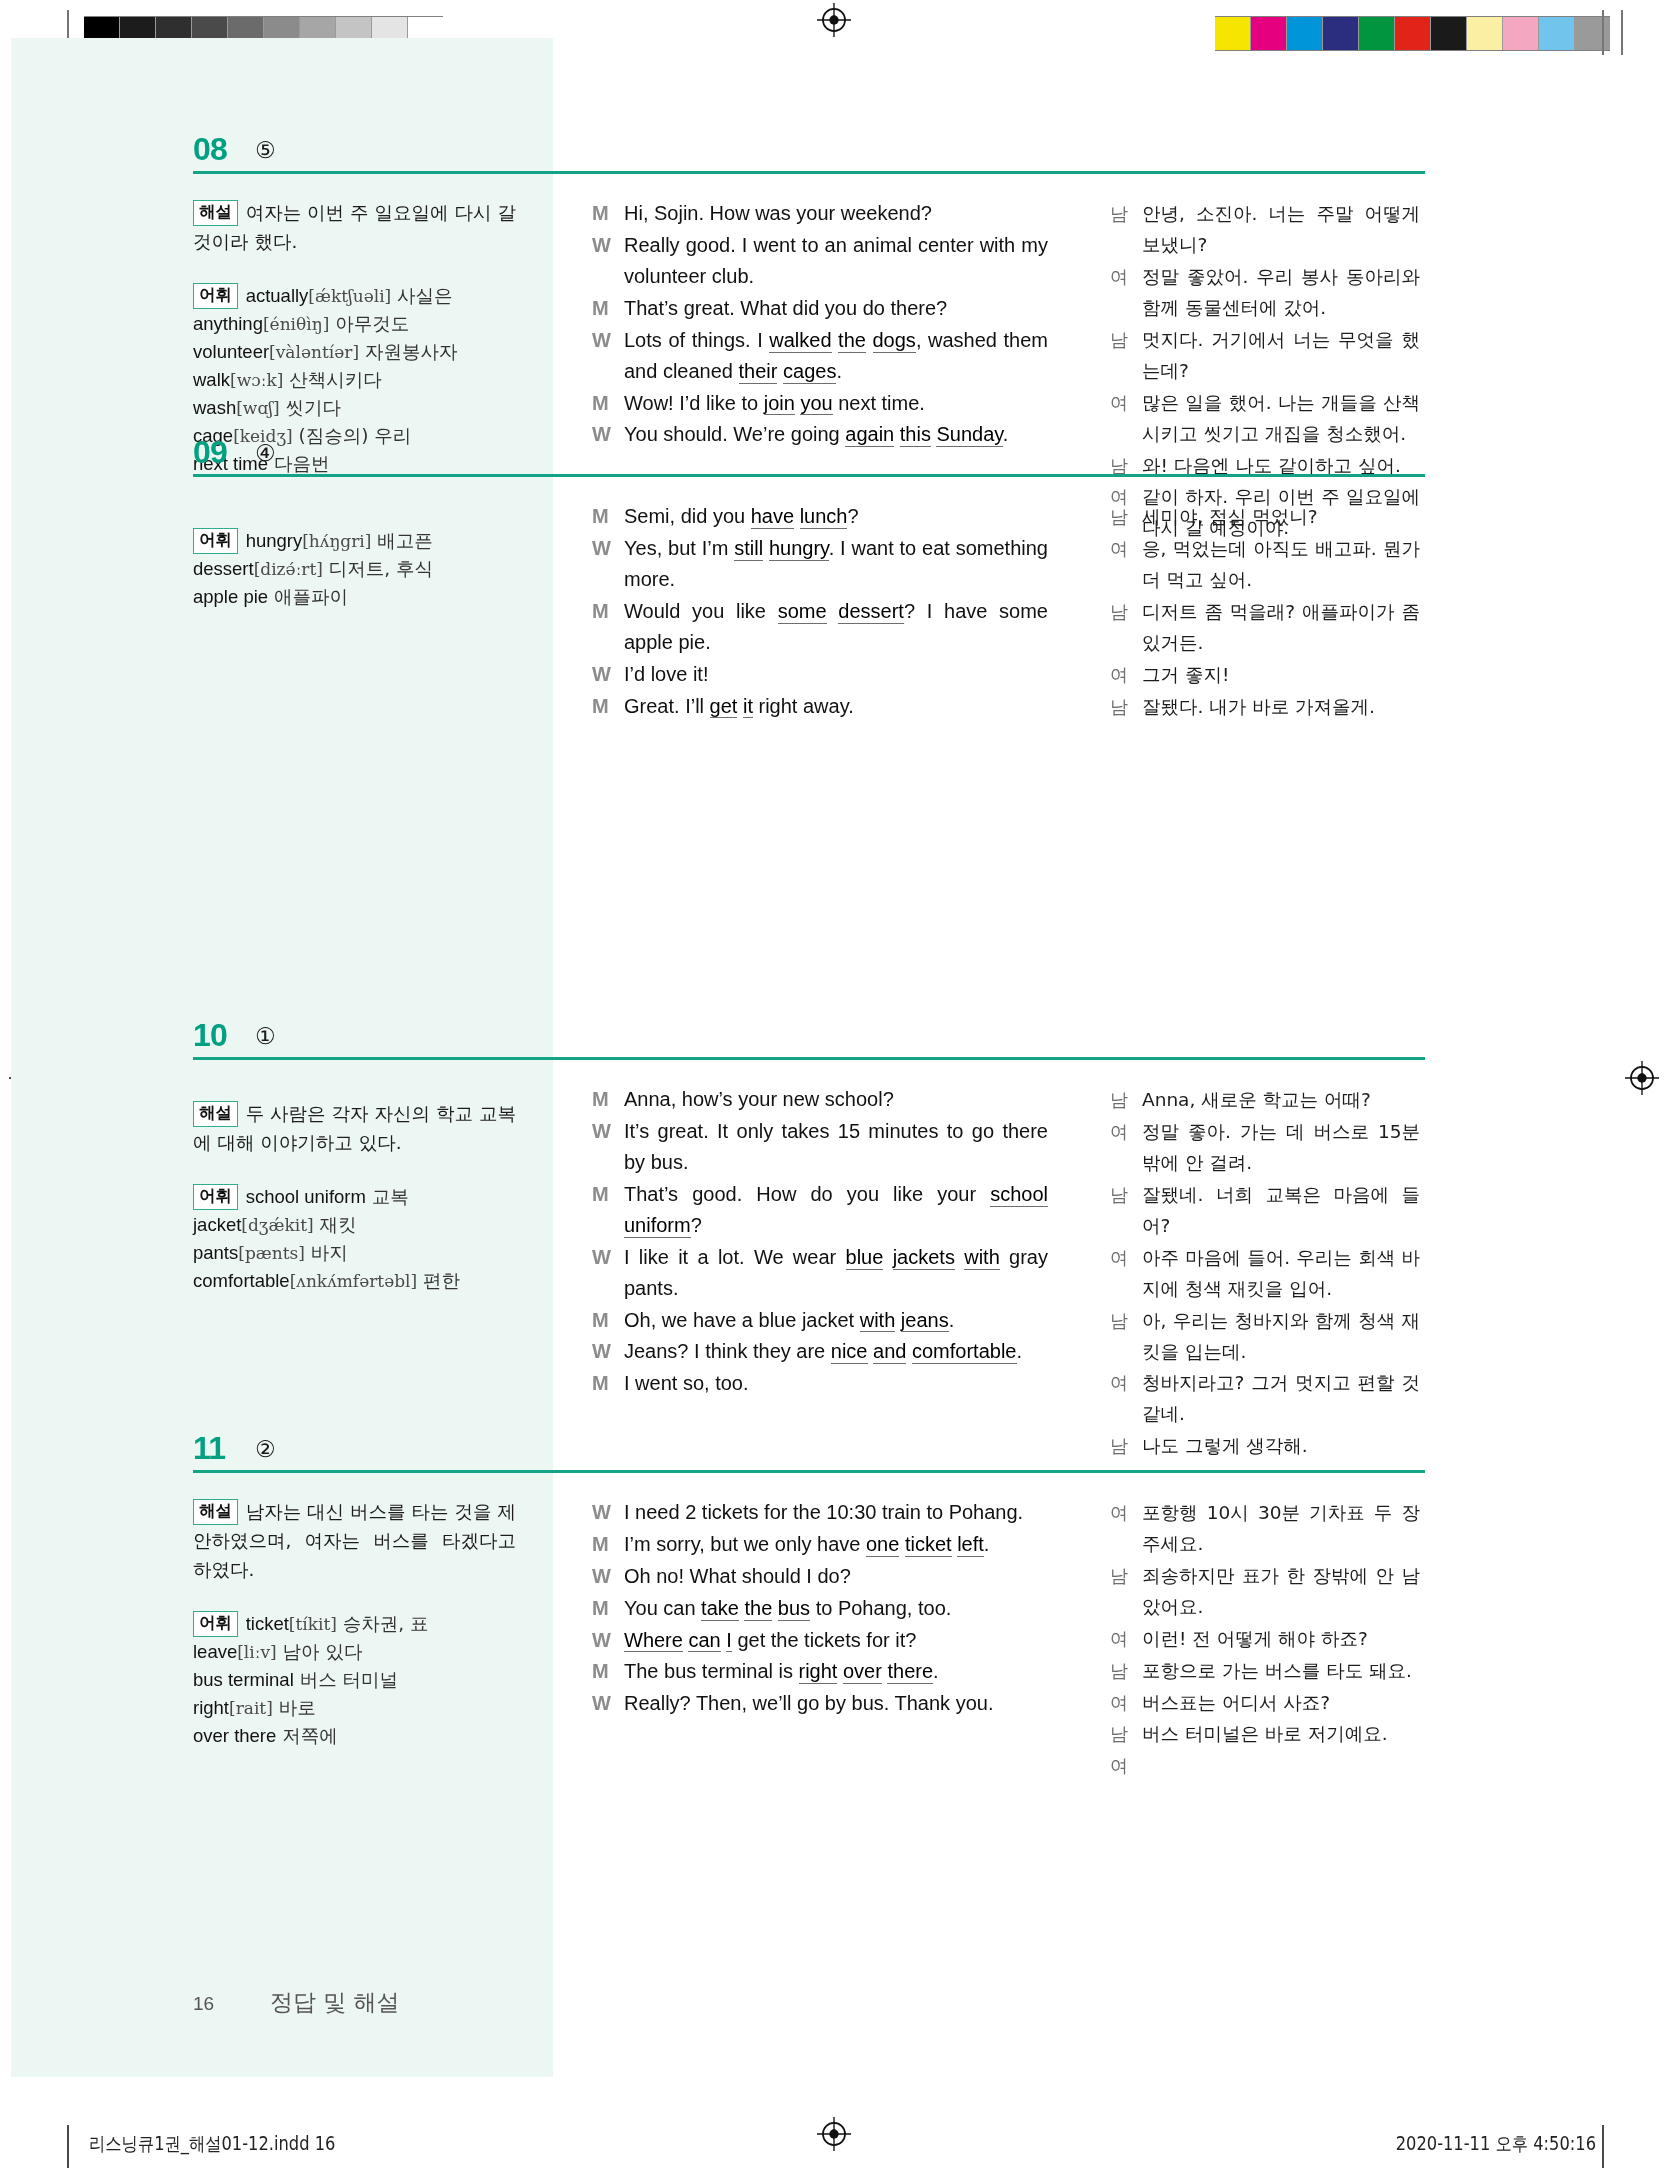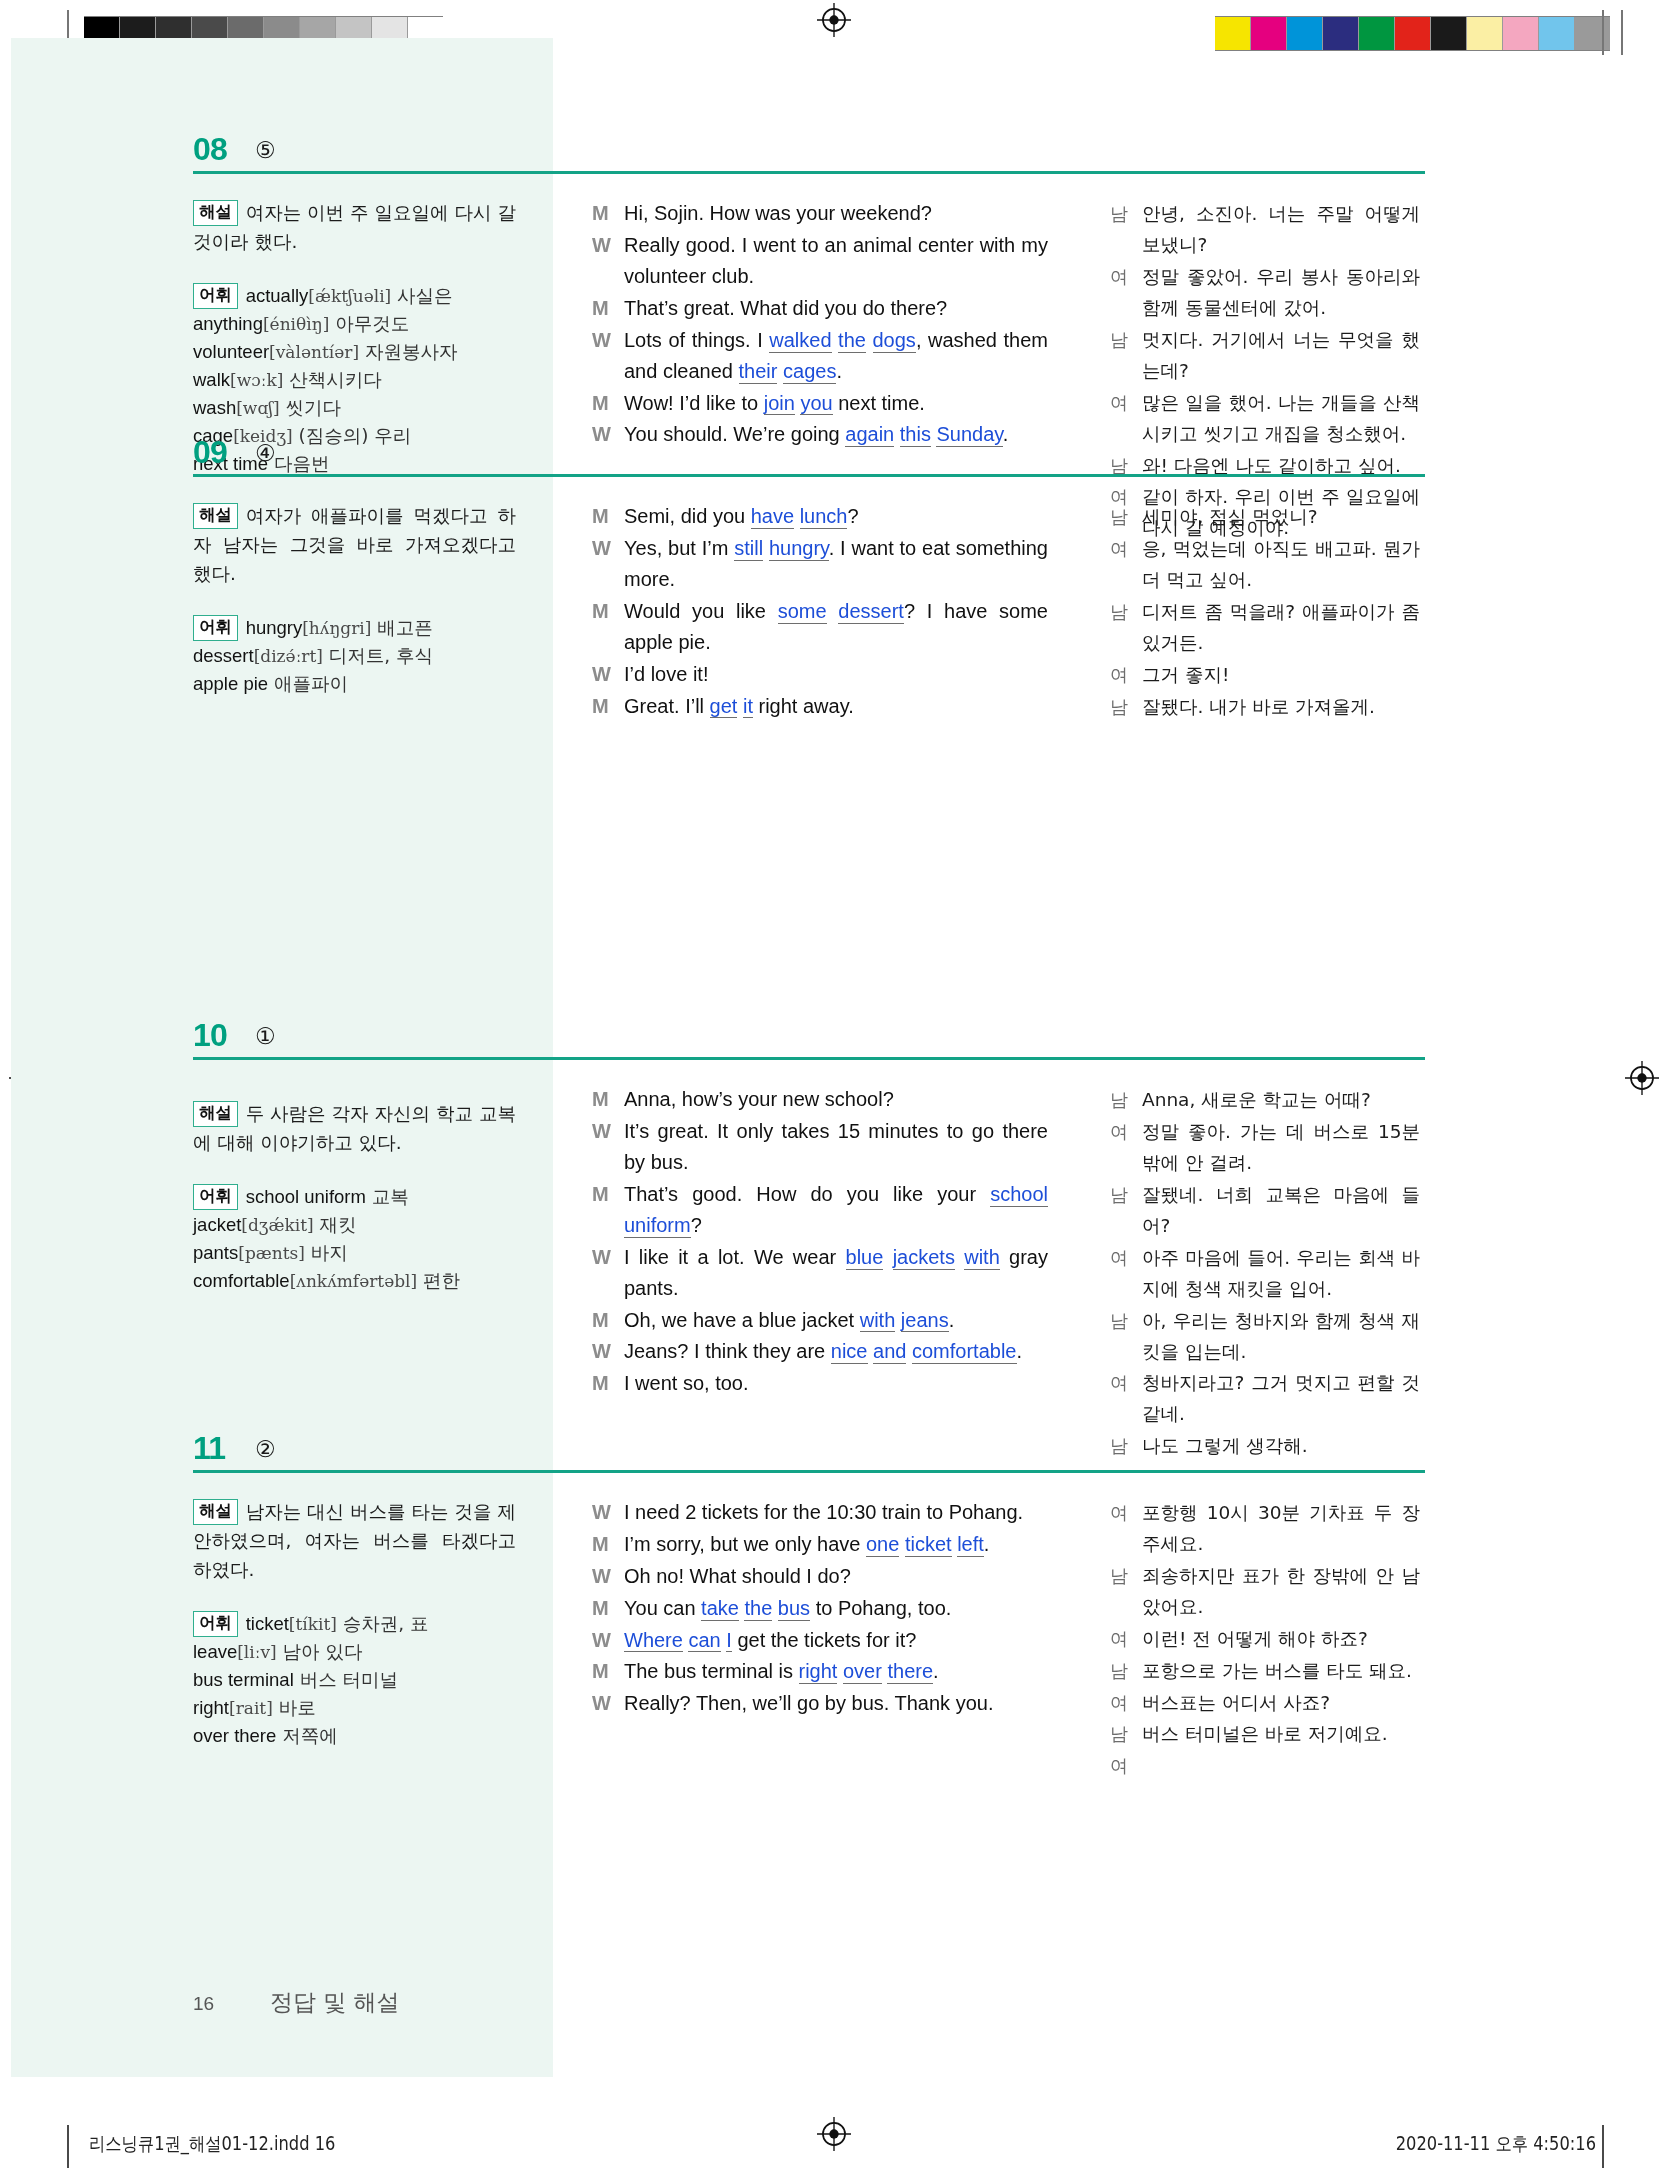--- a/index.html
+++ b/index.html
@@ -88,21 +88,21 @@
   .say{
     flex:1;
     font-size:20px;line-height:31px;color:#111111;
     text-align:justify;text-justify:inter-word;
     font-family:"Liberation Sans",sans-serif;
   }
   .say.ko{
     font-size:18.5px;line-height:31px;color:#1c1c1c;
     font-family:"DejaVu Sans",sans-serif;
   }
-  .hl{color:#1d4ed8;border-bottom:1.4px solid #6e6e6e;padding-bottom:0.9px;}
+  .hl{color:#000000;border-bottom:1.4px solid #6e6e6e;padding-bottom:0.9px;}
 
   
   #pagefoot{
     position:absolute;left:193px;top:1949px;font-size:0;
   }
   #pagefoot .pno{
     font-size:19px;color:#555;font-family:"Liberation Sans",sans-serif;
     display:inline-block;width:77px;
   }
   #pagefoot .ptitle{
@@ -258,21 +258,20 @@
           </div>
         </div>
       </div>
       <div class="block" style="top: 396px;">
         <div class="qhead">
           <div class="qnum">09</div>
           <div class="qans">④</div>
           <div class="rule" style="top: 40px;"></div>
         </div>
         <div class="leftcol" style="top: 67px;">
-          <div class="ko-expl"><span class="tag">해설</span><span class="t">여자가 애플파이를 먹겠다고 하자 남자는 그것을 바로 가져오겠다고 했다.</span></div>
           <div class="vocab">
             <div class="vline"><span class="tag">어휘</span><span class="w">hungry</span><span class="ipa">[hʌ́ŋgri]</span><span class="mean"> 배고픈</span></div>
             <div class="vline"><span class="w">dessert</span><span class="ipa">[dizə́ːrt]</span><span class="mean"> 디저트, 후식</span></div>
             <div class="vline"><span class="w">apple pie</span><span class="mean"> 애플파이</span></div>
           </div>
         </div>
         <div class="dlg dlg-en" style="top: 67px;">
           <div class="turn">
             <div class="spk">M</div>
             <div class="say"><span>Semi, did you </span><span class="hl">have</span><span> </span><span class="hl">lunch</span><span>?</span></div>

